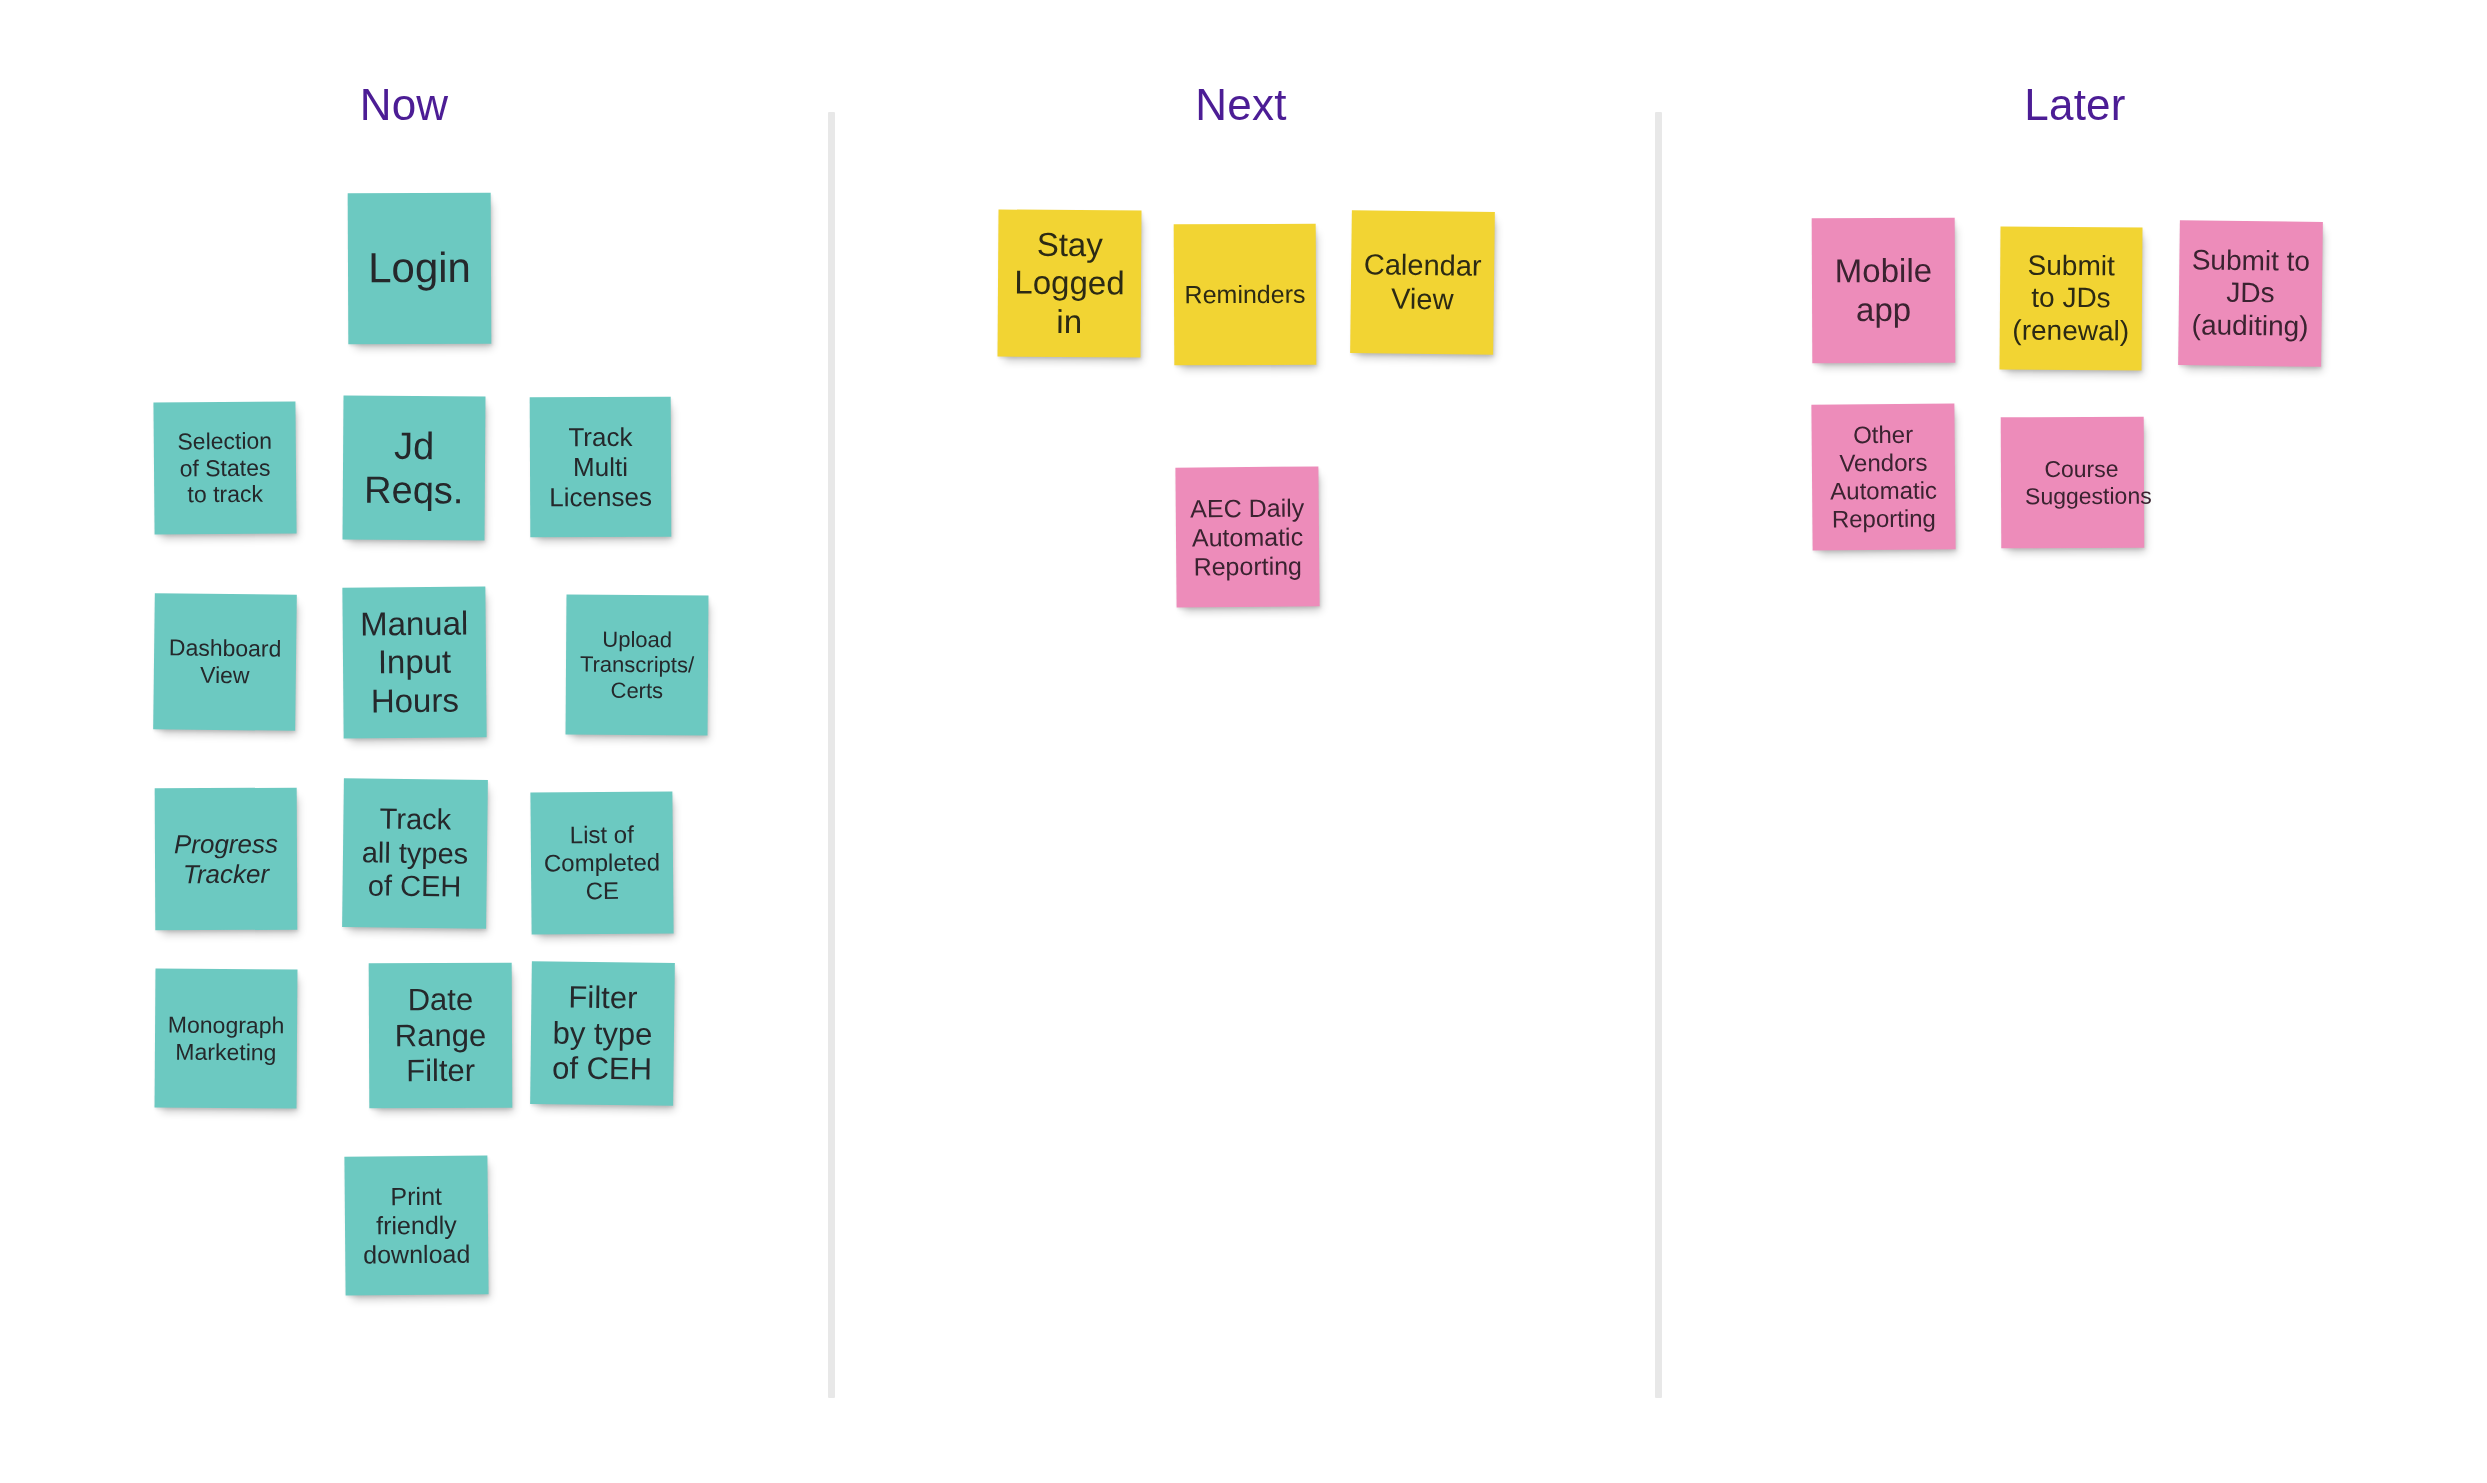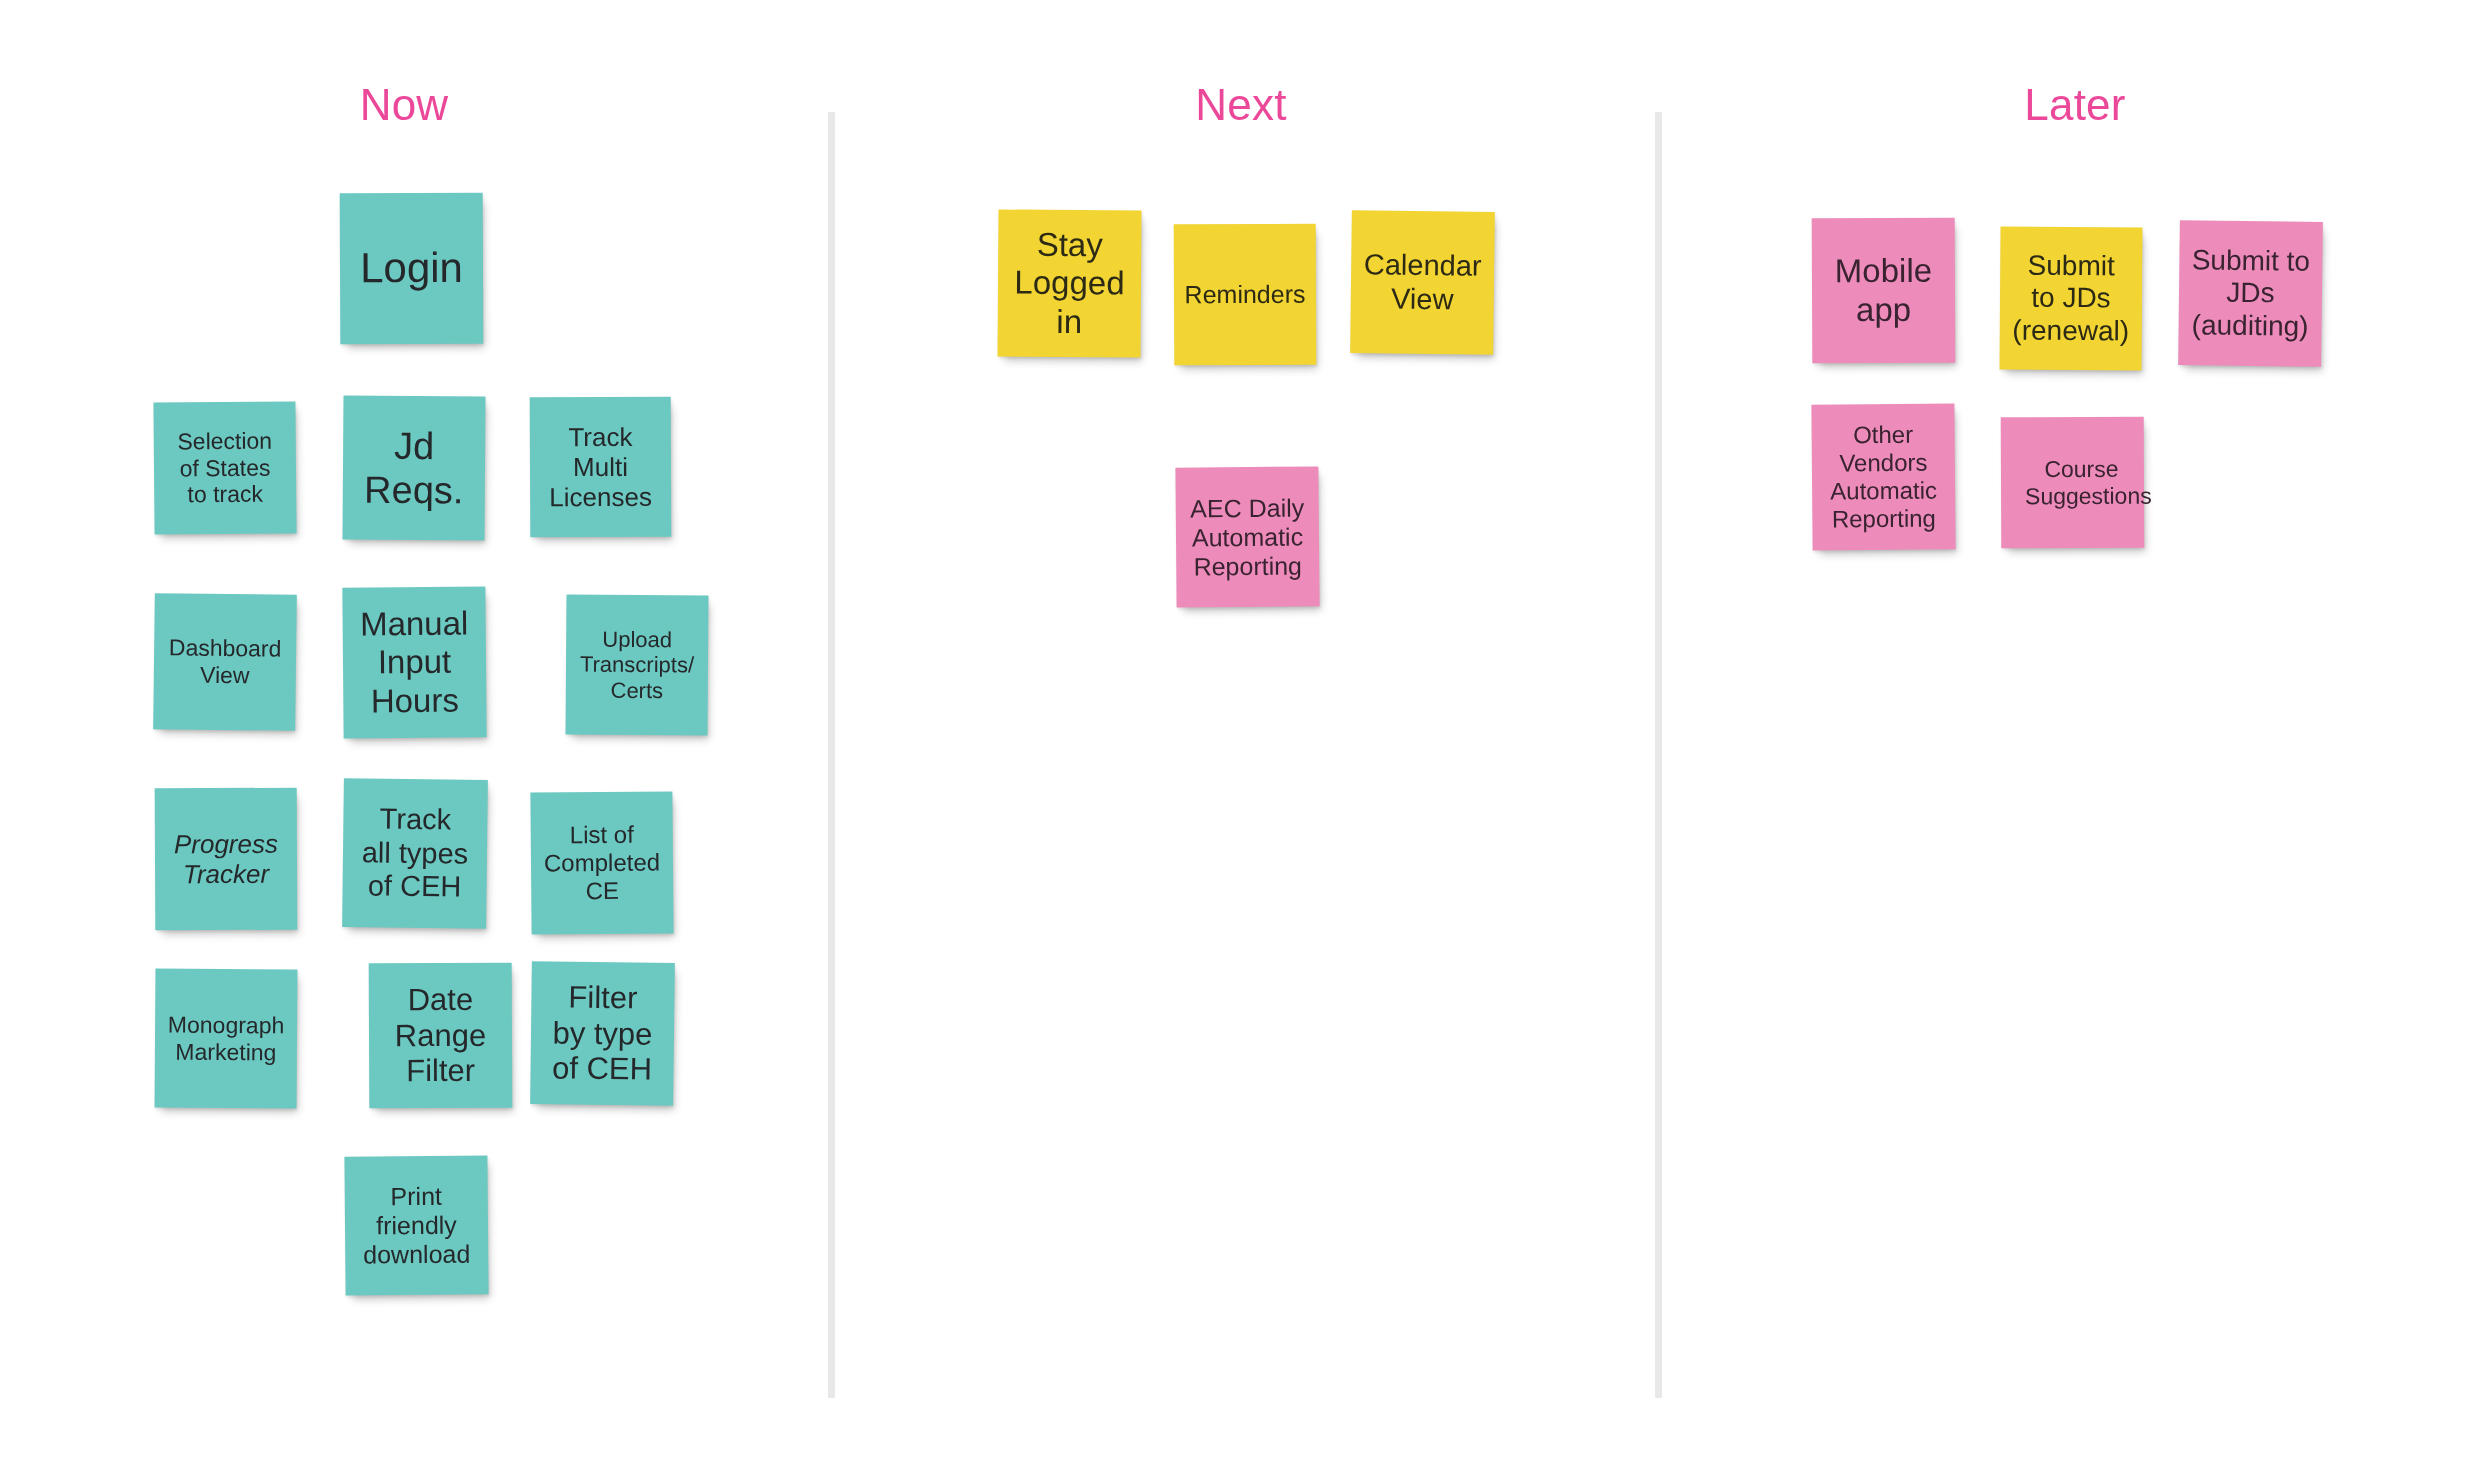--- a/index.html
+++ b/index.html
@@ -28,21 +28,21 @@
     width: 7px;
     background: #e8e8e8;
     border-radius: 1px;
   }
 
   
   .col-title {
     position: absolute;
     font-size: 44px;
     font-weight: 400;
-    color: #ec4899;
+    color: #4c1d95;
     letter-spacing: 0.2px;
     white-space: nowrap;
     text-align: center;
     transform: translateX(-50%);
   }
 
   
   .note {
     position: absolute;
     box-sizing: border-box;
@@ -78,21 +78,21 @@
 
 <div id="board">
 
   <div class="divider" style="left:828px; top:112px; height:1286px;"></div>
   <div class="divider" style="left:1655px; top:112px; height:1286px;"></div>
 
   <div class="col-title" style="left:404px; top:80px;">Now</div>
   <div class="col-title" style="left:1241px; top:80px;">Next</div>
   <div class="col-title" style="left:2075px; top:80px;">Later</div>
 
-  <div class="note teal t-c" style="left:340px; top:193px; width:143px; height:151px; font-size:42px;">
+  <div class="note teal t-c" style="left:348px; top:193px; width:143px; height:151px; font-size:42px;">
     <span class="note-text">Login</span>
   </div>
 
   <div class="note teal t-a" style="left:154px; top:402px; width:142px; height:132px; font-size:23px;">
     <span class="note-text">Selection
 of States
 to track</span>
   </div>
   <div class="note teal t-b" style="left:343px; top:396px; width:142px; height:144px; font-size:38px;">
     <span class="note-text">Jd

